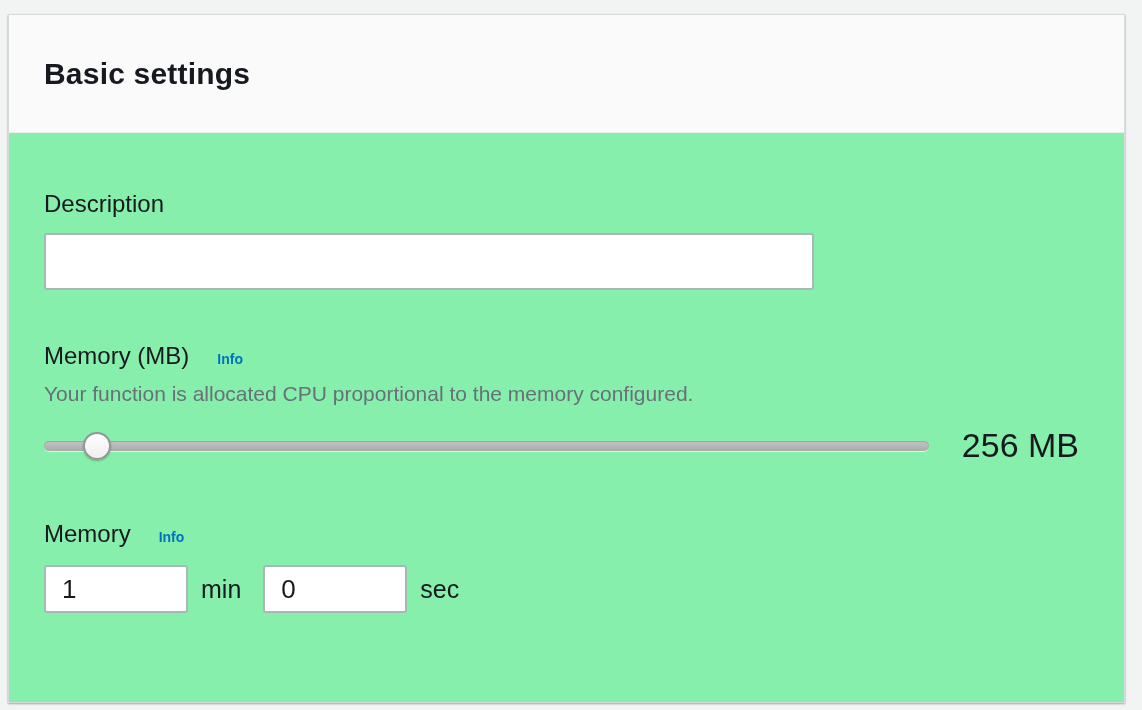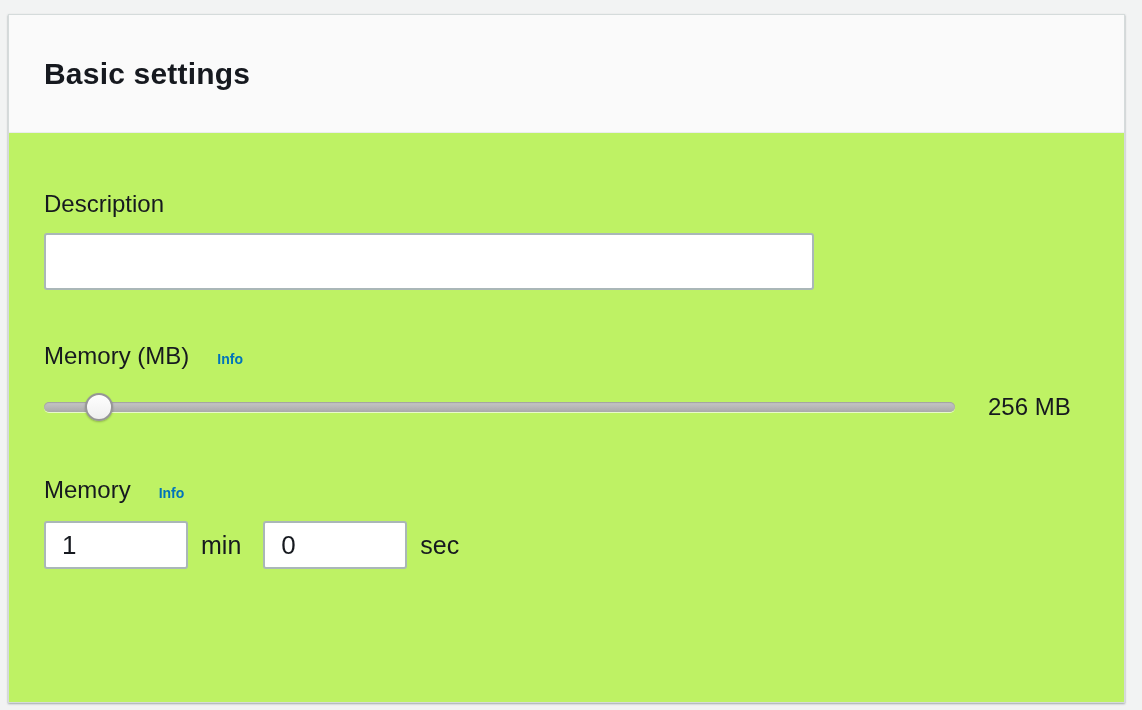--- a/index.html
+++ b/index.html
@@ -7,21 +7,21 @@
     margin: 0; padding: 0;
     width: 1142px; height: 710px;
     background: #f2f3f3;
     font-family: "Liberation Sans", sans-serif;
     overflow: hidden;
   }
   .card {
     position: absolute;
     left: 8px; top: 14px;
     width: 1117px; height: 689px;
-    background: #bef264;
+    background: #86efac;
     border: 1px solid #d5dbdb;
     box-shadow: 0 1px 2px 0 rgba(0,28,36,.30),
                 1px 1px 1px -1px rgba(0,28,36,.15),
                -1px 1px 1px -1px rgba(0,28,36,.15);
   }
   .card-header {
     height: 118px;
     background: #fafafa;
     border-bottom: 1px solid #eaeded;
     display: flex;
@@ -103,21 +103,21 @@
     transform: translate(-50%, -50%);
     width: 28px; height: 28px;
     border-radius: 50%;
     background: linear-gradient(to bottom, #fefefe, #efefef);
     border: 2px solid #969696;
     box-shadow: 0 1px 2px rgba(0,0,0,.25);
     cursor: grab;
   }
   .slider-value {
     margin-left: 33px;
-    font-size: 24px;
+    font-size: 34px;
     color: #16191f;
     white-space: nowrap;
   }
 
   
   .timeout-field { margin-top: 55px; }
   .timeout-row {
     margin-top: 14px;
     display: flex;
     align-items: center;
@@ -149,20 +149,21 @@
     <div class="description-field">
       <label class="field-label">Description</label>
       <input type="text" class="text-input description-input" value="" style="">
     </div>
 
     <div class="memory-field">
       <div class="label-row">
         <span class="field-label">Memory (MB)</span>
         <a class="info-link">Info</a>
       </div>
+      <div class="help-text">Your function is allocated CPU proportional to the memory configured.</div>
       <div class="slider-row">
         <div class="slider-track">
           <div class="slider-thumb" style="left: 6%;"></div>
         </div>
         <div class="slider-value">256 MB</div>
       </div>
     </div>
 
     <div class="timeout-field">
       <div class="label-row">

